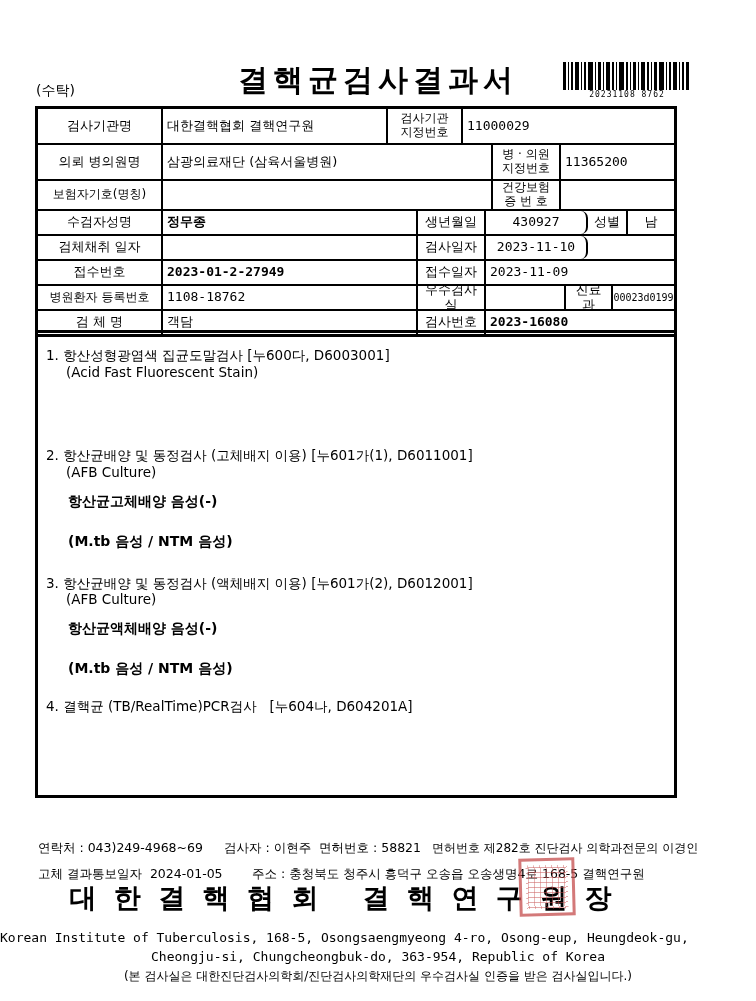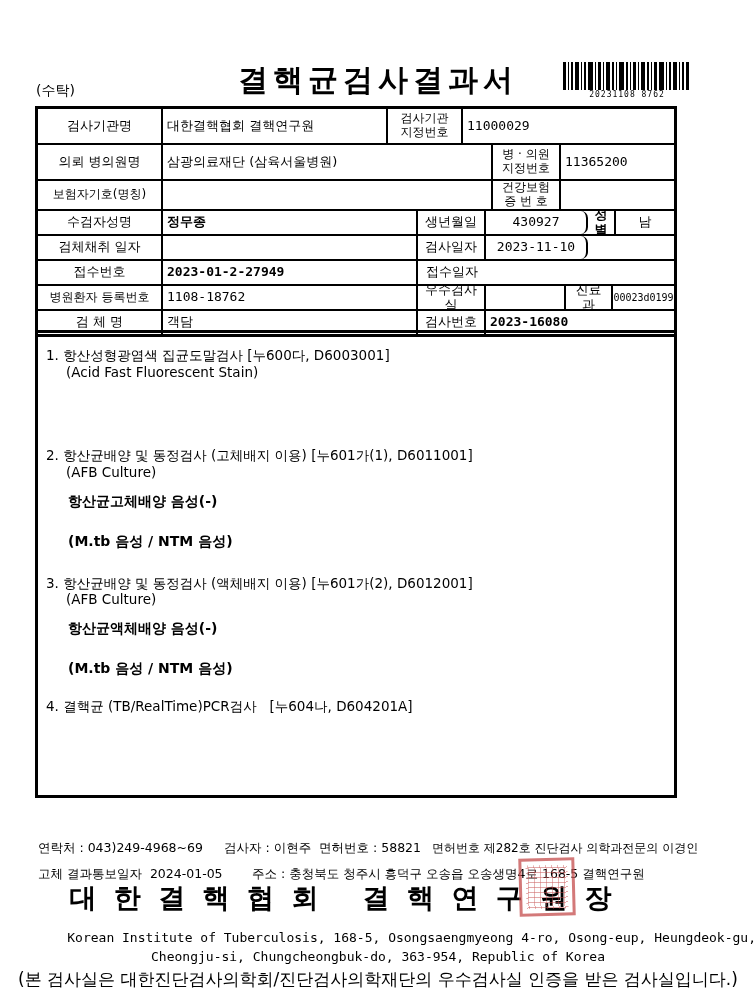--- a/index.html
+++ b/index.html
@@ -22,21 +22,21 @@
   .td{border-right:2px solid #000;box-sizing:border-box;display:flex;align-items:center;justify-content:center;
       text-align:center;font-size:13px;padding:1px 4px;white-space:pre-line;line-height:1.15;overflow:hidden;}
   .td:last-child{border-right:none;}
   .td.left{justify-content:flex-start;text-align:left;}
   .td.small{font-size:10px;font-family:"DejaVu Sans Mono",monospace;}
   .td.bold{font-weight:bold;}
   .td.sm-label{font-size:12px;}
   .h34{height:34px;} .h28{height:28px;} .h23{height:23px;}
   .w125{width:125px;flex:none;} .w225{width:225px;flex:none;} .w75{width:75px;flex:none;}
   .w330{width:330px;flex:none;} .w68{width:68px;flex:none;} .w255{width:255px;flex:none;}
-  .w102{width:102px;flex:none;border-radius:7px;} .w40{width:28px;flex:none;font-weight:bold;} .w80{width:80px;flex:none;}
+  .w102{width:102px;flex:none;border-radius:7px;} .w40{width:40px;flex:none;} .w80{width:80px;flex:none;}
   .w47{width:47px;flex:none;} .flex1{flex:1;}
   .mono{font-family:"DejaVu Sans Mono",monospace;}
   
   .itemsbox{left:35px;top:330px;width:642px;height:468px;border:3px solid #000;box-sizing:border-box;
             padding:14px 2px 0 8px;font-size:13.5px;}
   .item-line{white-space:pre-wrap;line-height:1.25;}
   .indent{margin-left:20px;}
   .item-result{font-weight:bold;font-size:14px;margin:12px 0 0 22px;}
   .item-detail{font-weight:bold;font-size:14px;margin:22px 0 0 22px;}
   .gap-big{margin-top:66px;} .gap-mid{margin-top:24px;} .gap-item4{margin-top:20px;}
@@ -47,23 +47,23 @@
   .f-license{left:432px;top:840px;font-size:12px;}
   .f-report{left:38px;top:866px;}
   .f-address{left:252px;top:866px;}
   .org-title{left:35px;width:615px;top:880px;text-align:center;font-size:27px;font-weight:bold;letter-spacing:4px;white-space:pre;}
   .seal{left:519px;top:858px;width:56px;height:58px;border:3px solid rgba(198,80,80,0.85);
         box-sizing:border-box;transform:rotate(-1.5deg);opacity:0.9;
         background:
           repeating-linear-gradient(0deg, rgba(198,80,80,0.55) 0 1px, transparent 1px 5px),
           repeating-linear-gradient(90deg, rgba(198,80,80,0.45) 0 1px, transparent 1px 6px);
         background-clip:content-box;padding:4px;}
-  .eng1{left:0;width:756px;top:930px;text-align:right;font-size:13px;font-family:"DejaVu Sans Mono","DejaVu Sans",monospace;}
+  .eng1{left:0;width:756px;top:930px;text-align:left;font-size:13px;font-family:"DejaVu Sans Mono","DejaVu Sans",monospace;}
   .eng2{left:0;width:756px;top:949px;text-align:center;font-size:13px;font-family:"DejaVu Sans Mono","DejaVu Sans",monospace;}
-  .note{left:0;width:756px;top:968px;text-align:center;font-size:17px;}
+  .note{left:0;width:756px;top:968px;text-align:center;font-size:12px;}
 </style>
 </head>
 <body>
 
 <div class="abs consign">(수탁)</div>
 <div class="abs doc-title">결핵균검사결과서</div>
 
 <div class="abs barcode-wrap">
   <svg class="barcode-bars" viewBox="0 0 128 28" xmlns="http://www.w3.org/2000/svg">
     <rect x="0" y="0" width="3" height="28"></rect>
@@ -133,20 +133,21 @@
     <div class="td w125">검체채취 일자</div>
     <div class="td w255 left"></div>
     <div class="td w68">검사일자</div>
     <div class="td w102 mono">2023-11-10</div>
     <div class="td flex1"></div>
   </div>
   <div class="tr h23">
     <div class="td w125">접수번호</div>
     <div class="td w255 left bold mono">2023-01-2-27949</div>
     <div class="td w68">접수일자</div>
+    <div class="td flex1 left mono">2023-11-09</div>
   </div>
   <div class="tr h23">
     <div class="td w125 sm-label">병원환자 등록번호</div>
     <div class="td w255 left mono">1108-18762</div>
     <div class="td w68">우수검사실</div>
     <div class="td w80"></div>
     <div class="td w47">진료과</div>
     <div class="td flex1 small">00023d0199</div>
   </div>
   <div class="tr h23">

